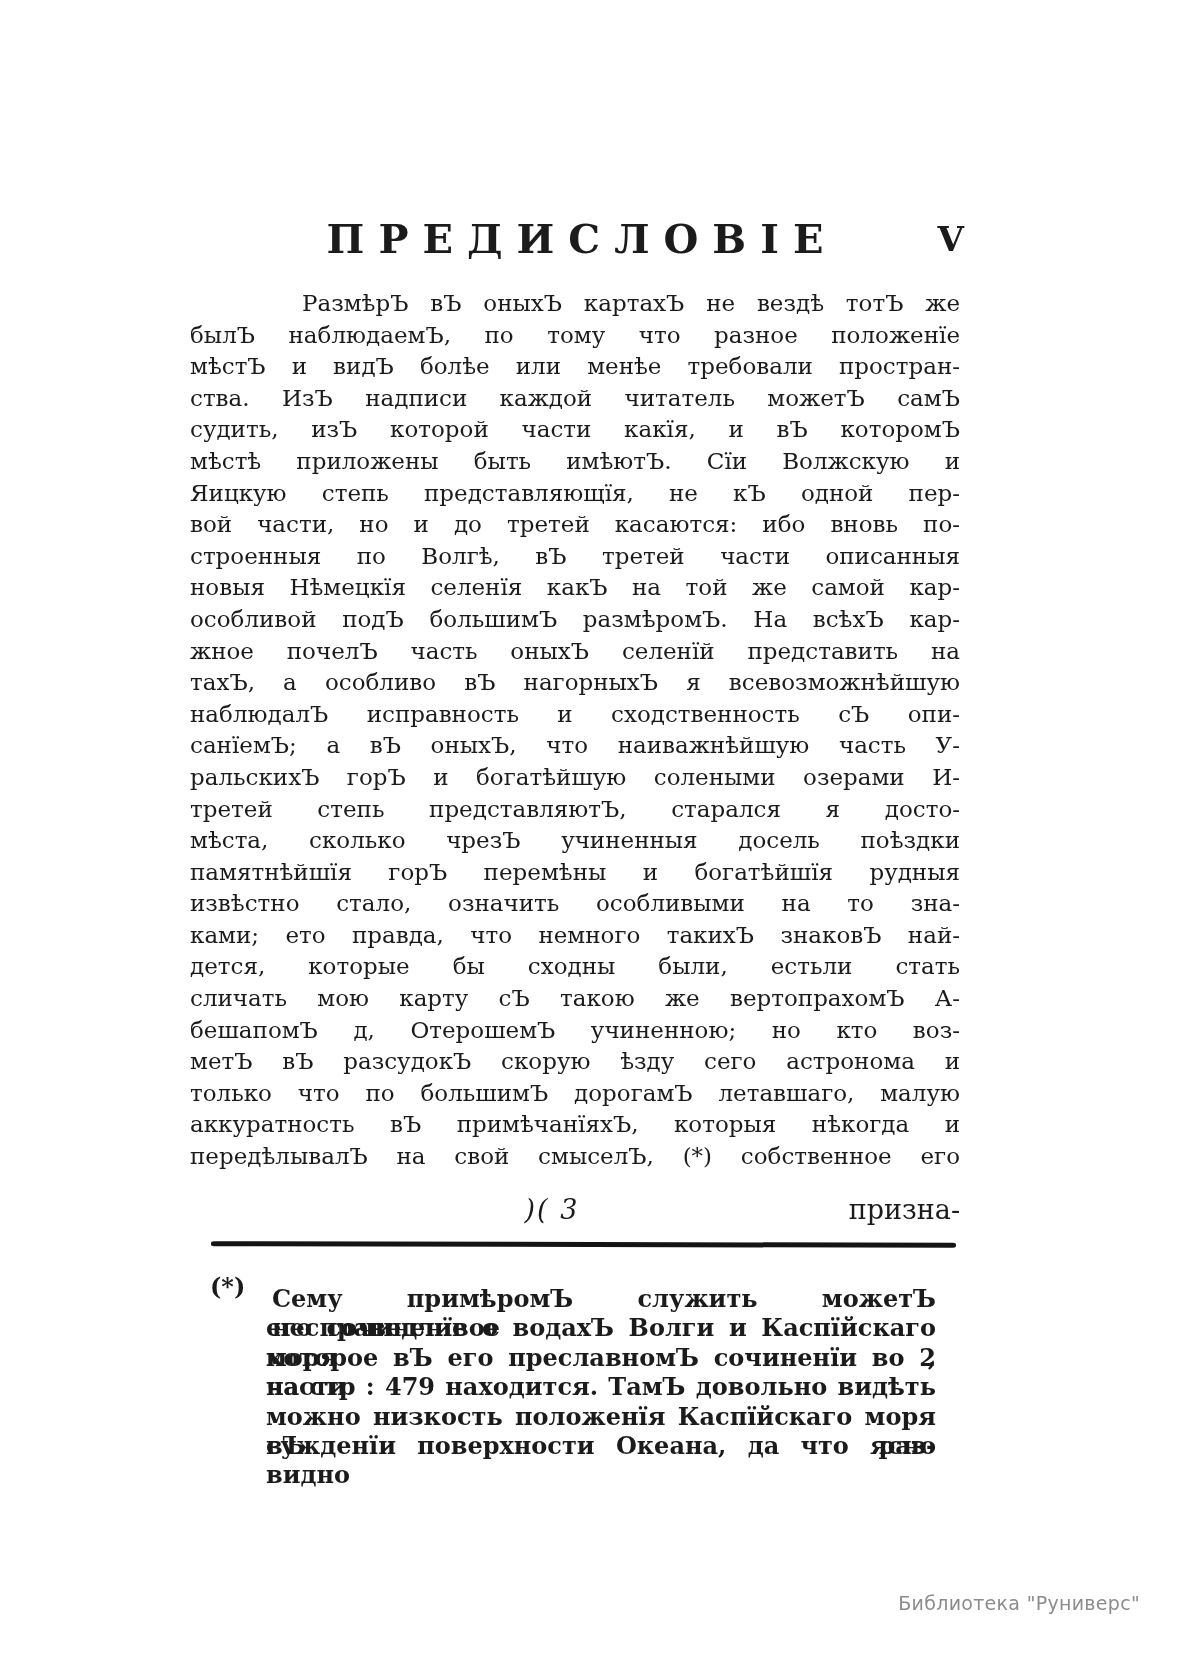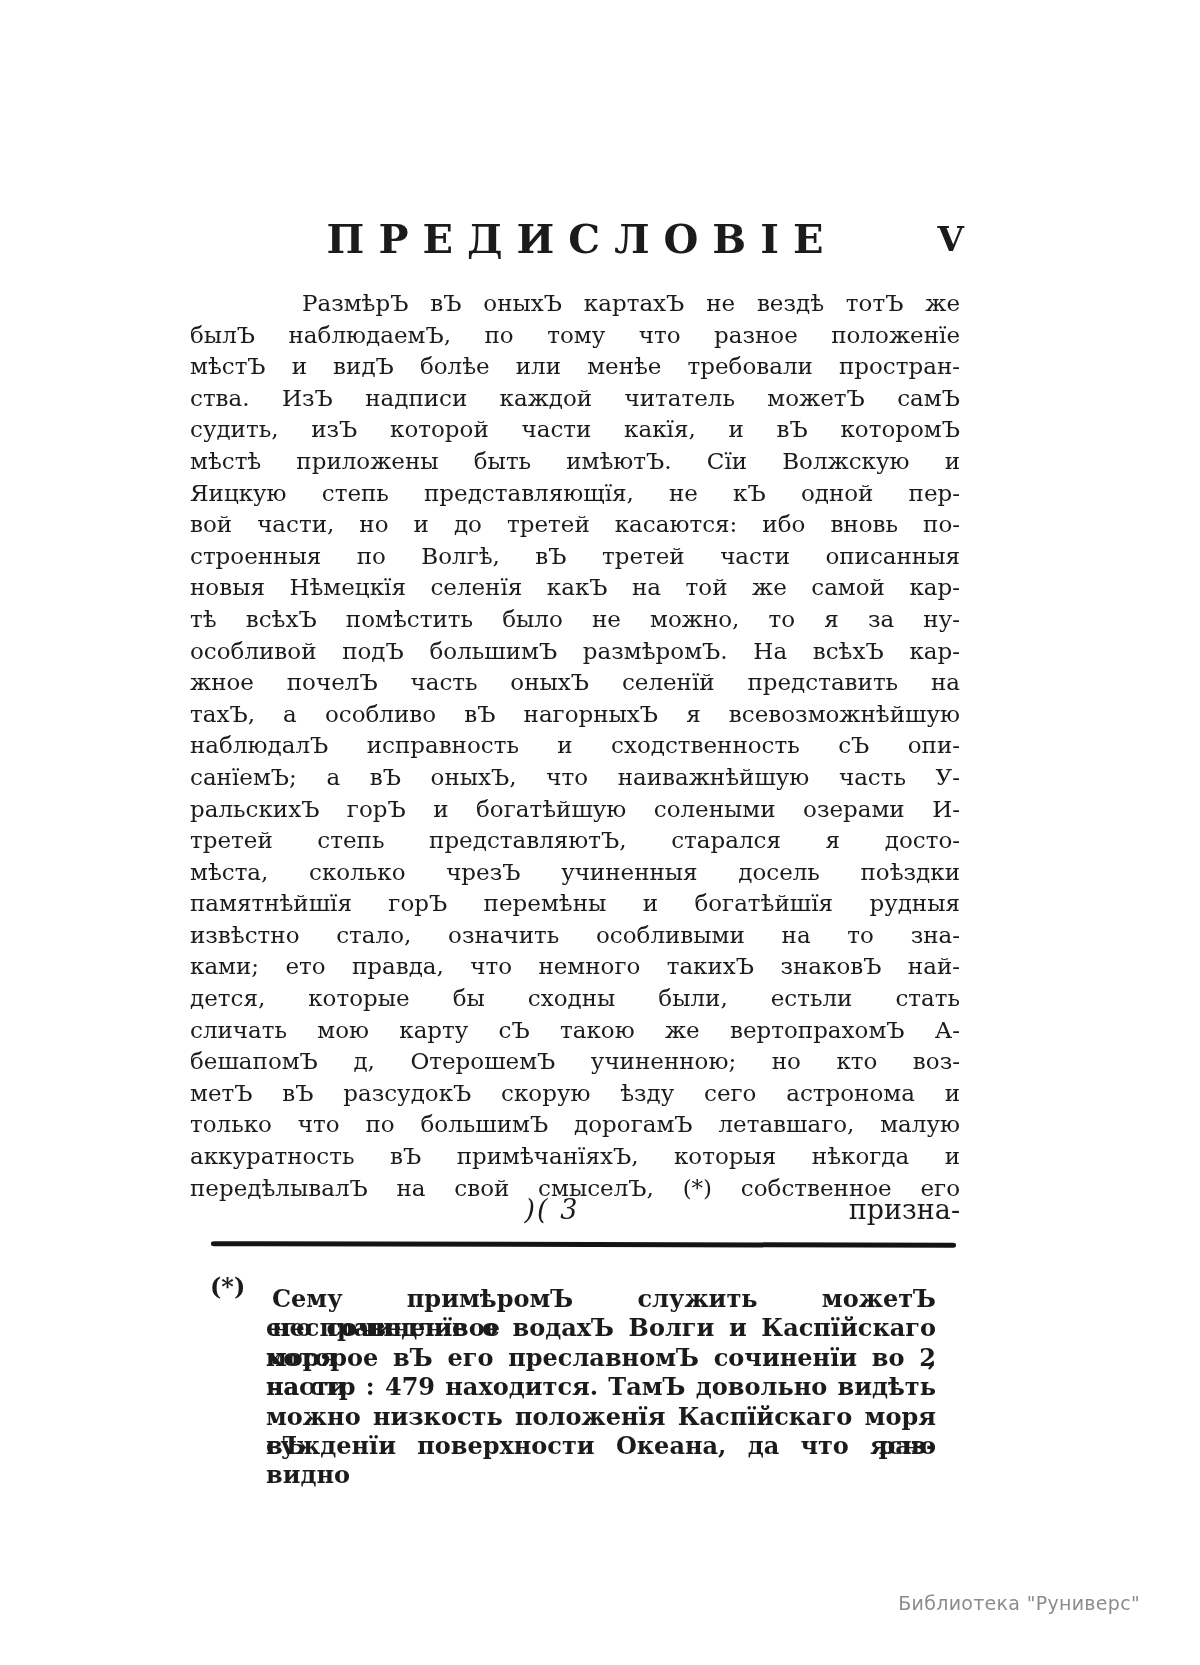--- a/index.html
+++ b/index.html
@@ -146,21 +146,20 @@
   <div class="line first">РазмѣрЪ вЪ оныхЪ картахЪ не вездѣ тотЪ же</div>
       <div class="line">былЪ наблюдаемЪ, по тому что разное положенїе</div>
       <div class="line">мѣстЪ и видЪ болѣе или менѣе требовали простран-</div>
       <div class="line">ства. ИзЪ надписи каждой читатель можетЪ самЪ</div>
       <div class="line">судить, изЪ которой части какїя, и вЪ которомЪ</div>
       <div class="line">мѣстѣ приложены быть имѣютЪ. Сїи Волжскую и</div>
       <div class="line">Яицкую степь представляющїя, не кЪ одной пер-</div>
       <div class="line">вой части, но и до третей касаются: ибо вновь по-</div>
       <div class="line">строенныя по Волгѣ, вЪ третей части описанныя</div>
       <div class="line">новыя Нѣмецкїя селенїя какЪ на той же самой кар-</div>
-      <div class="line">тѣ всѣхЪ помѣстить было не можно, то я за ну-</div>
       <div class="line">особливой подЪ большимЪ размѣромЪ. На всѣхЪ кар-</div>
       <div class="line">жное почелЪ часть оныхЪ селенїй представить на</div>
       <div class="line">тахЪ, а особливо вЪ нагорныхЪ я всевозможнѣйшую</div>
       <div class="line">наблюдалЪ исправность и сходственность сЪ опи-</div>
       <div class="line">санїемЪ; а вЪ оныхЪ, что наиважнѣйшую часть У-</div>
       <div class="line">ральскихЪ горЪ и богатѣйшую солеными озерами И-</div>
       <div class="line">третей степь представляютЪ, старался я досто-</div>
       <div class="line">мѣста, сколько чрезЪ учиненныя досель поѣздки</div>
       <div class="line">памятнѣйшїя горЪ перемѣны и богатѣйшїя рудныя</div>
       <div class="line">извѣстно стало, означить особливыми на то зна-</div>

